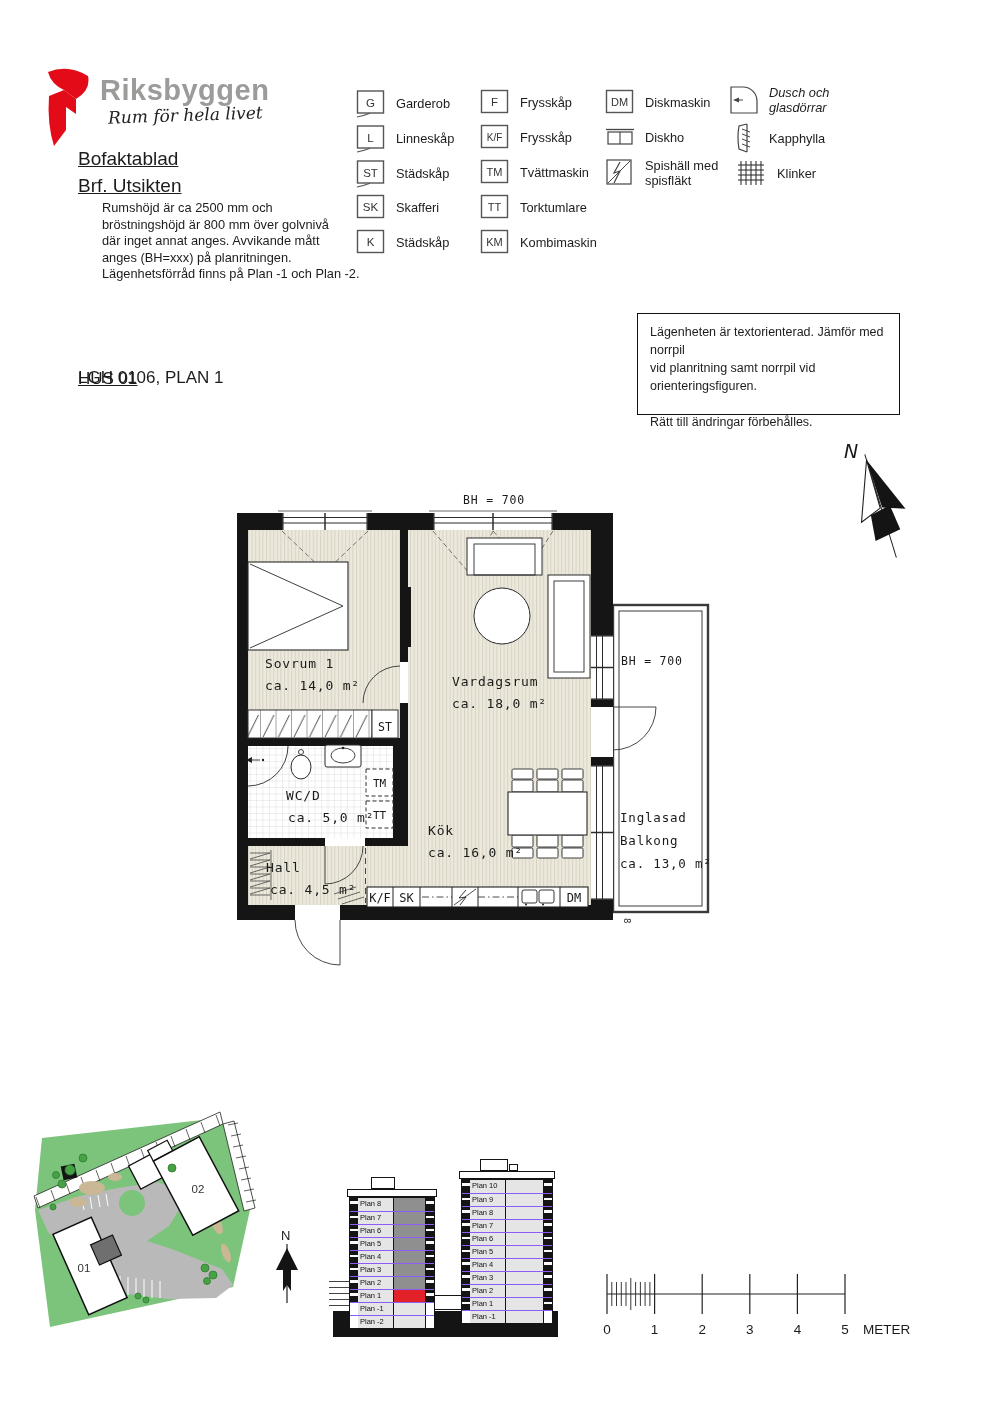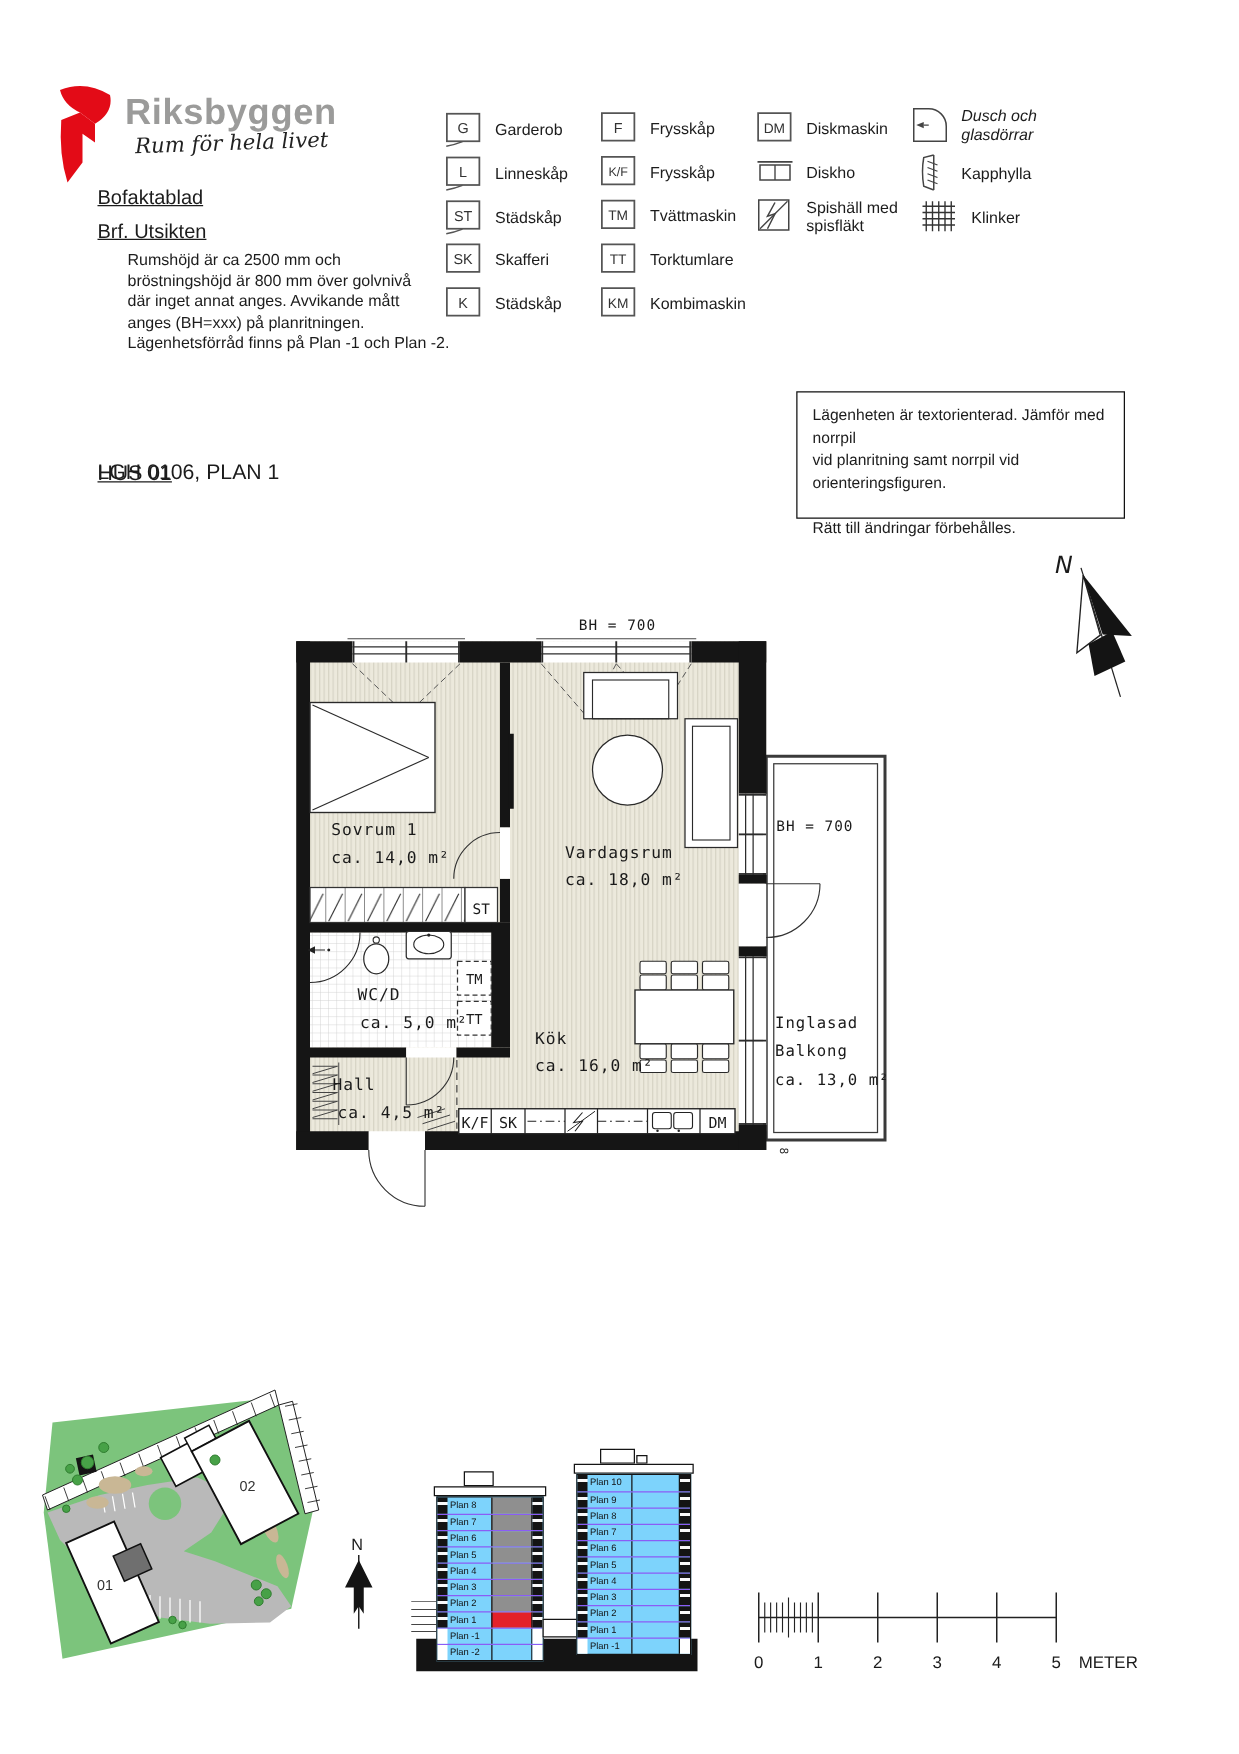--- a/index.html
+++ b/index.html
@@ -2,35 +2,35 @@
 <html><head>
 <meta charset="utf-8">
 <style>
   html,body{margin:0;padding:0;background:#fff;}
   .sheet{position:relative;width:991px;height:1403px;background:#fff;overflow:hidden;
          font-family:"Liberation Sans",sans-serif;color:#1c1c1c;}
   .abs{position:absolute;}
   
   .brand-name{font-size:29px;font-weight:bold;color:#9b9b9a;letter-spacing:.5px;}
   .brand-tagline{font-size:17px;font-style:italic;font-family:"DejaVu Serif",serif;color:#222;transform:rotate(-2deg);}
-  .doc-title{font-size:16px;line-height:27px;text-decoration:underline;}
+  .doc-title{font-size:19px;line-height:27px;text-decoration:underline;}
   .doc-desc span{display:block;font-size:12.8px;line-height:16.5px;margin-left:24px;}
   
   .lg-item{position:absolute;display:flex;align-items:center;gap:10px;}
   .lg-label{font-size:12.8px;line-height:15px;width:94px;}
   .lg-icon svg{display:block;}
   
   .apt-title{font-size:27px;white-space:pre;}
   .apt-sub1{font-size:17px;text-decoration:underline;}
   .apt-sub2{font-size:17px;}
   
   .notice{border:1.2px solid #111;box-sizing:border-box;padding:9px 12px;font-size:12.5px;line-height:18px;}
   .notice .gap{margin-top:18px;}
   
-  .bldg{position:absolute;background:#7dd3fc;border:1.4px solid #141414;z-index:3;box-sizing:border-box;}
+  .bldg{position:absolute;background:#e5e5e5;border:1.4px solid #141414;z-index:3;box-sizing:border-box;}
   .prow{display:flex;height:13px;border-top:1px solid #8b5cf6;box-sizing:border-box;}
   .prow:first-child{border-top:none;}
   .wl,.wr{width:8px;background:repeating-linear-gradient(180deg,#141414 0 3.5px,#fafafa 3.5px 6px,#141414 6px 12px);}
   .prow.below .wl,.prow.below .wr{background:#fff;}
   .plbl{width:33px;font-size:7.5px;line-height:11px;padding-left:2px;white-space:nowrap;overflow:hidden;color:#111;}
   .pmid{flex:1;border-left:1px solid #141414;border-right:1px solid #141414;}
   .pmid.gray{background:#8f8f8f;}
   .pmid.red{background:#e32128;}
   .slab{position:absolute;background:#fff;border:1.4px solid #141414;z-index:3;box-sizing:border-box;}
   .ground{position:absolute;background:#141414;z-index:1;}

